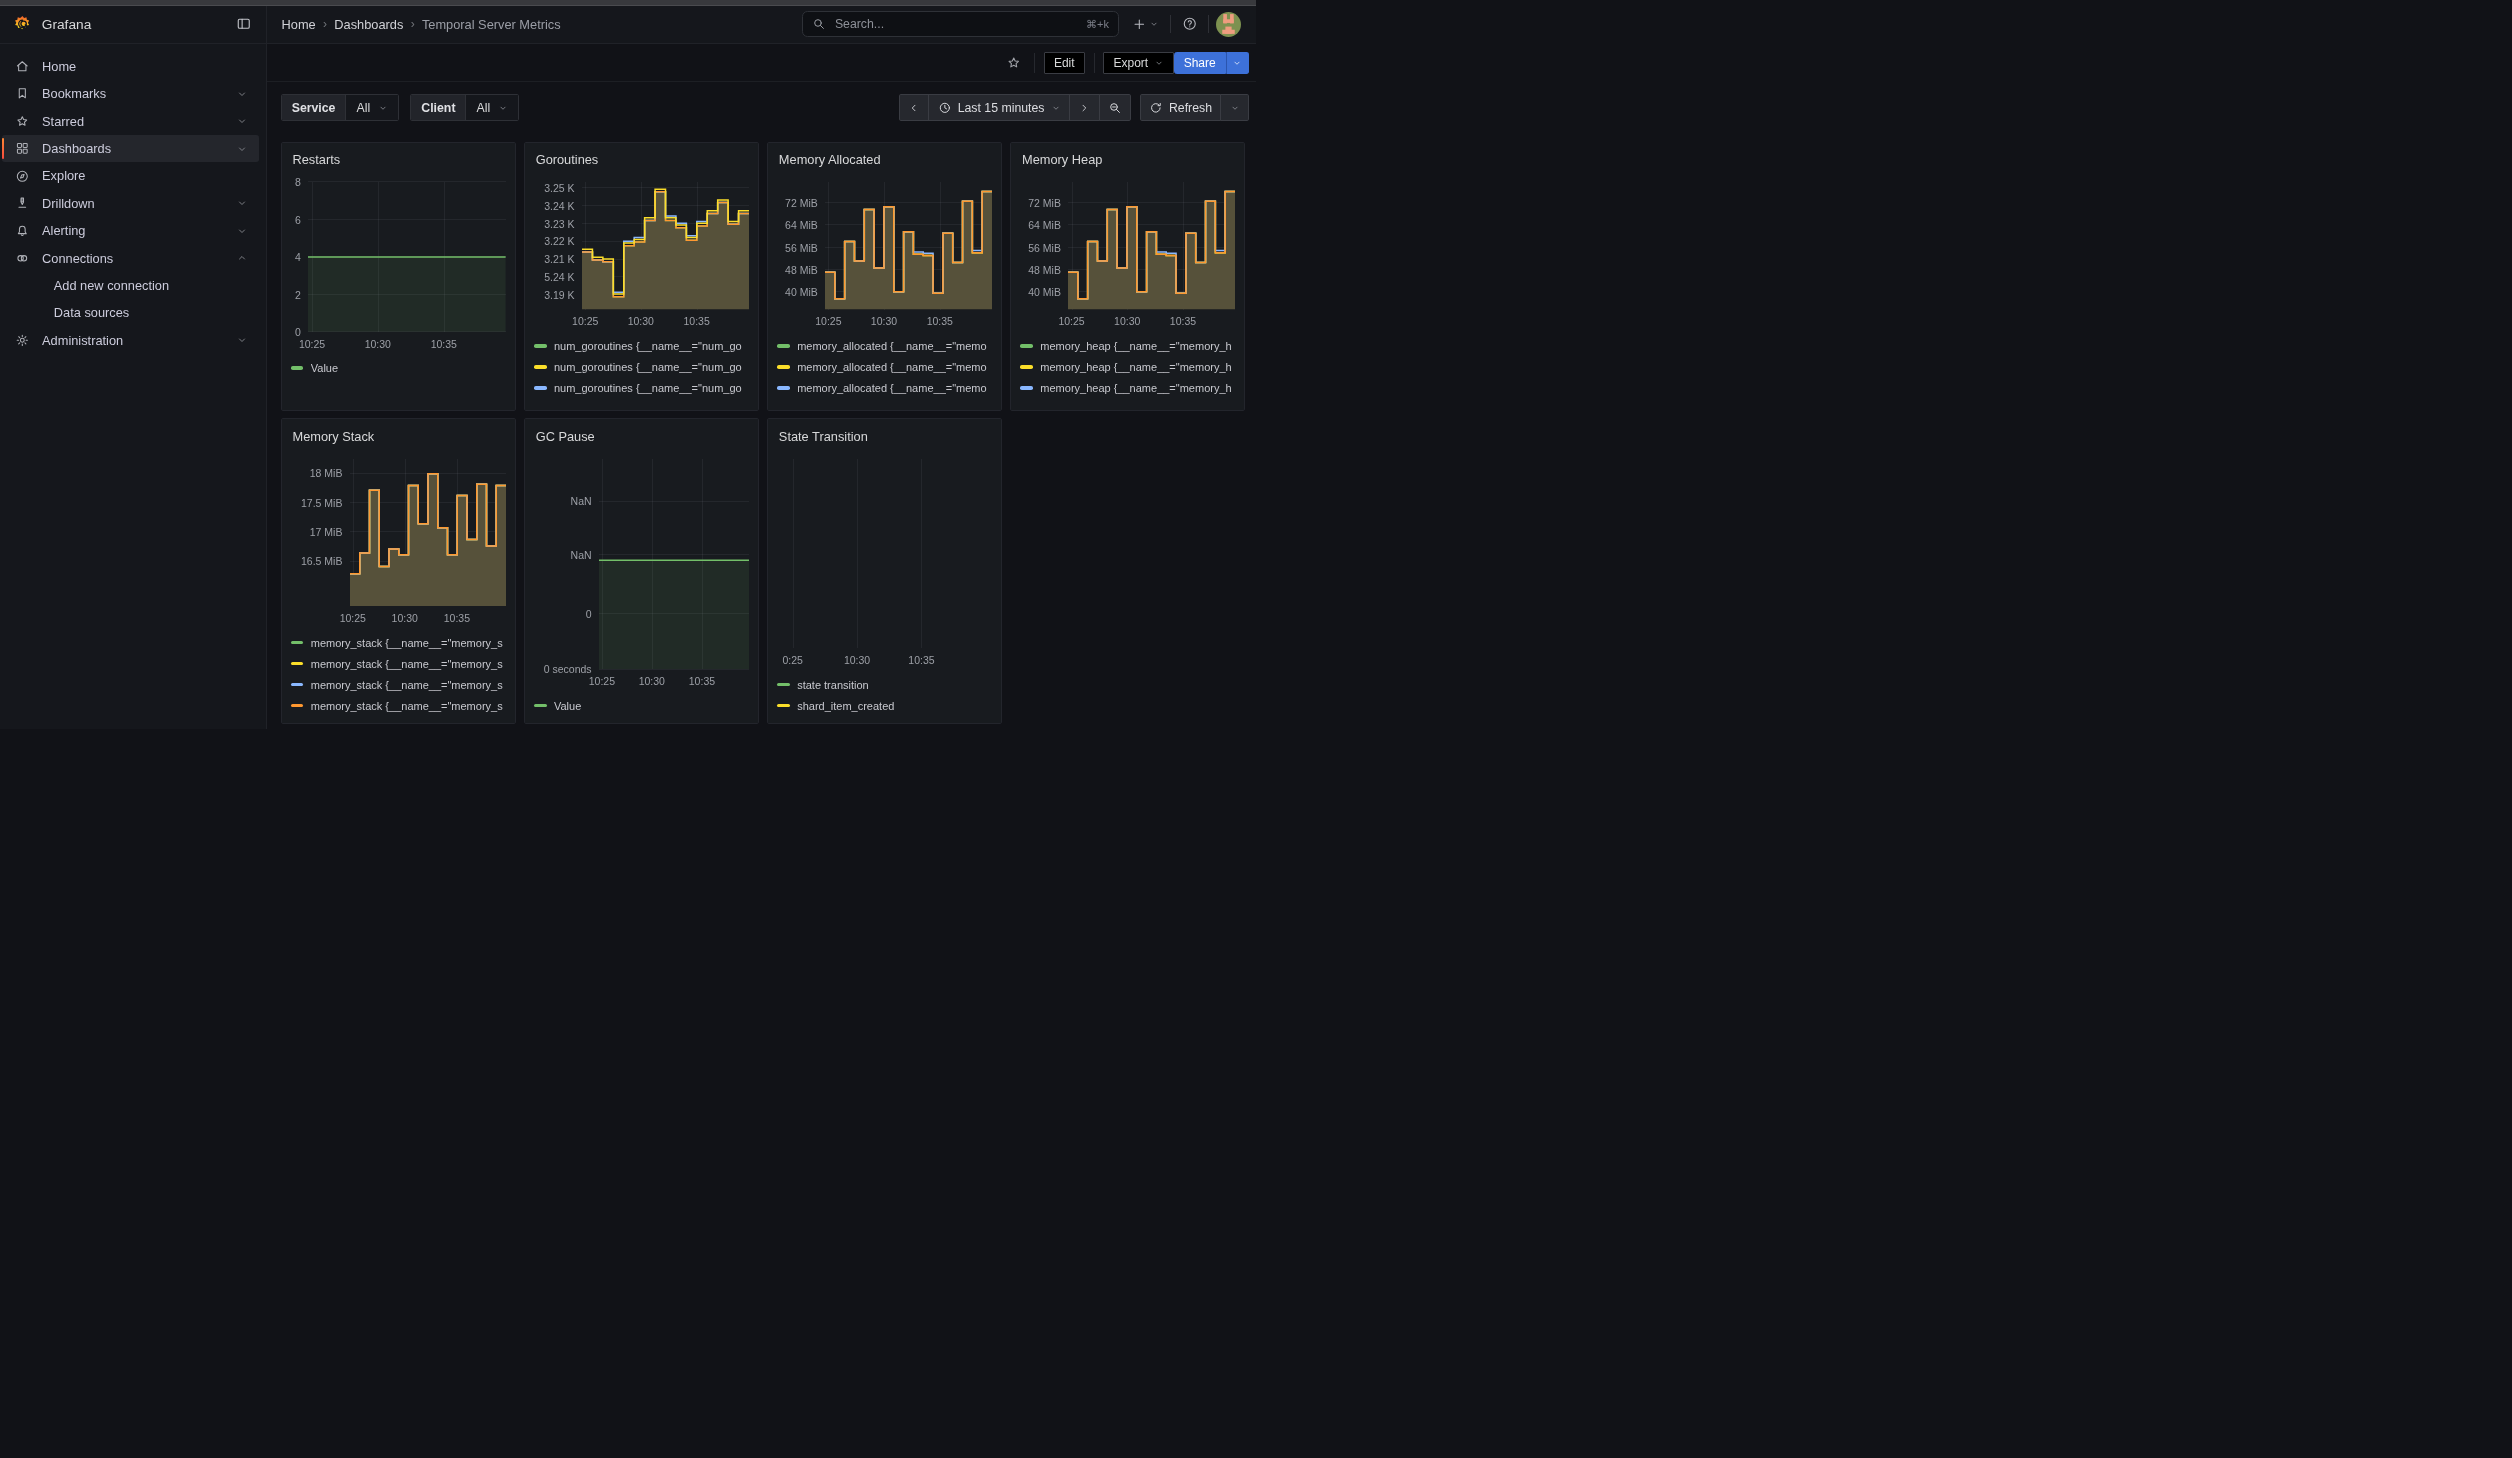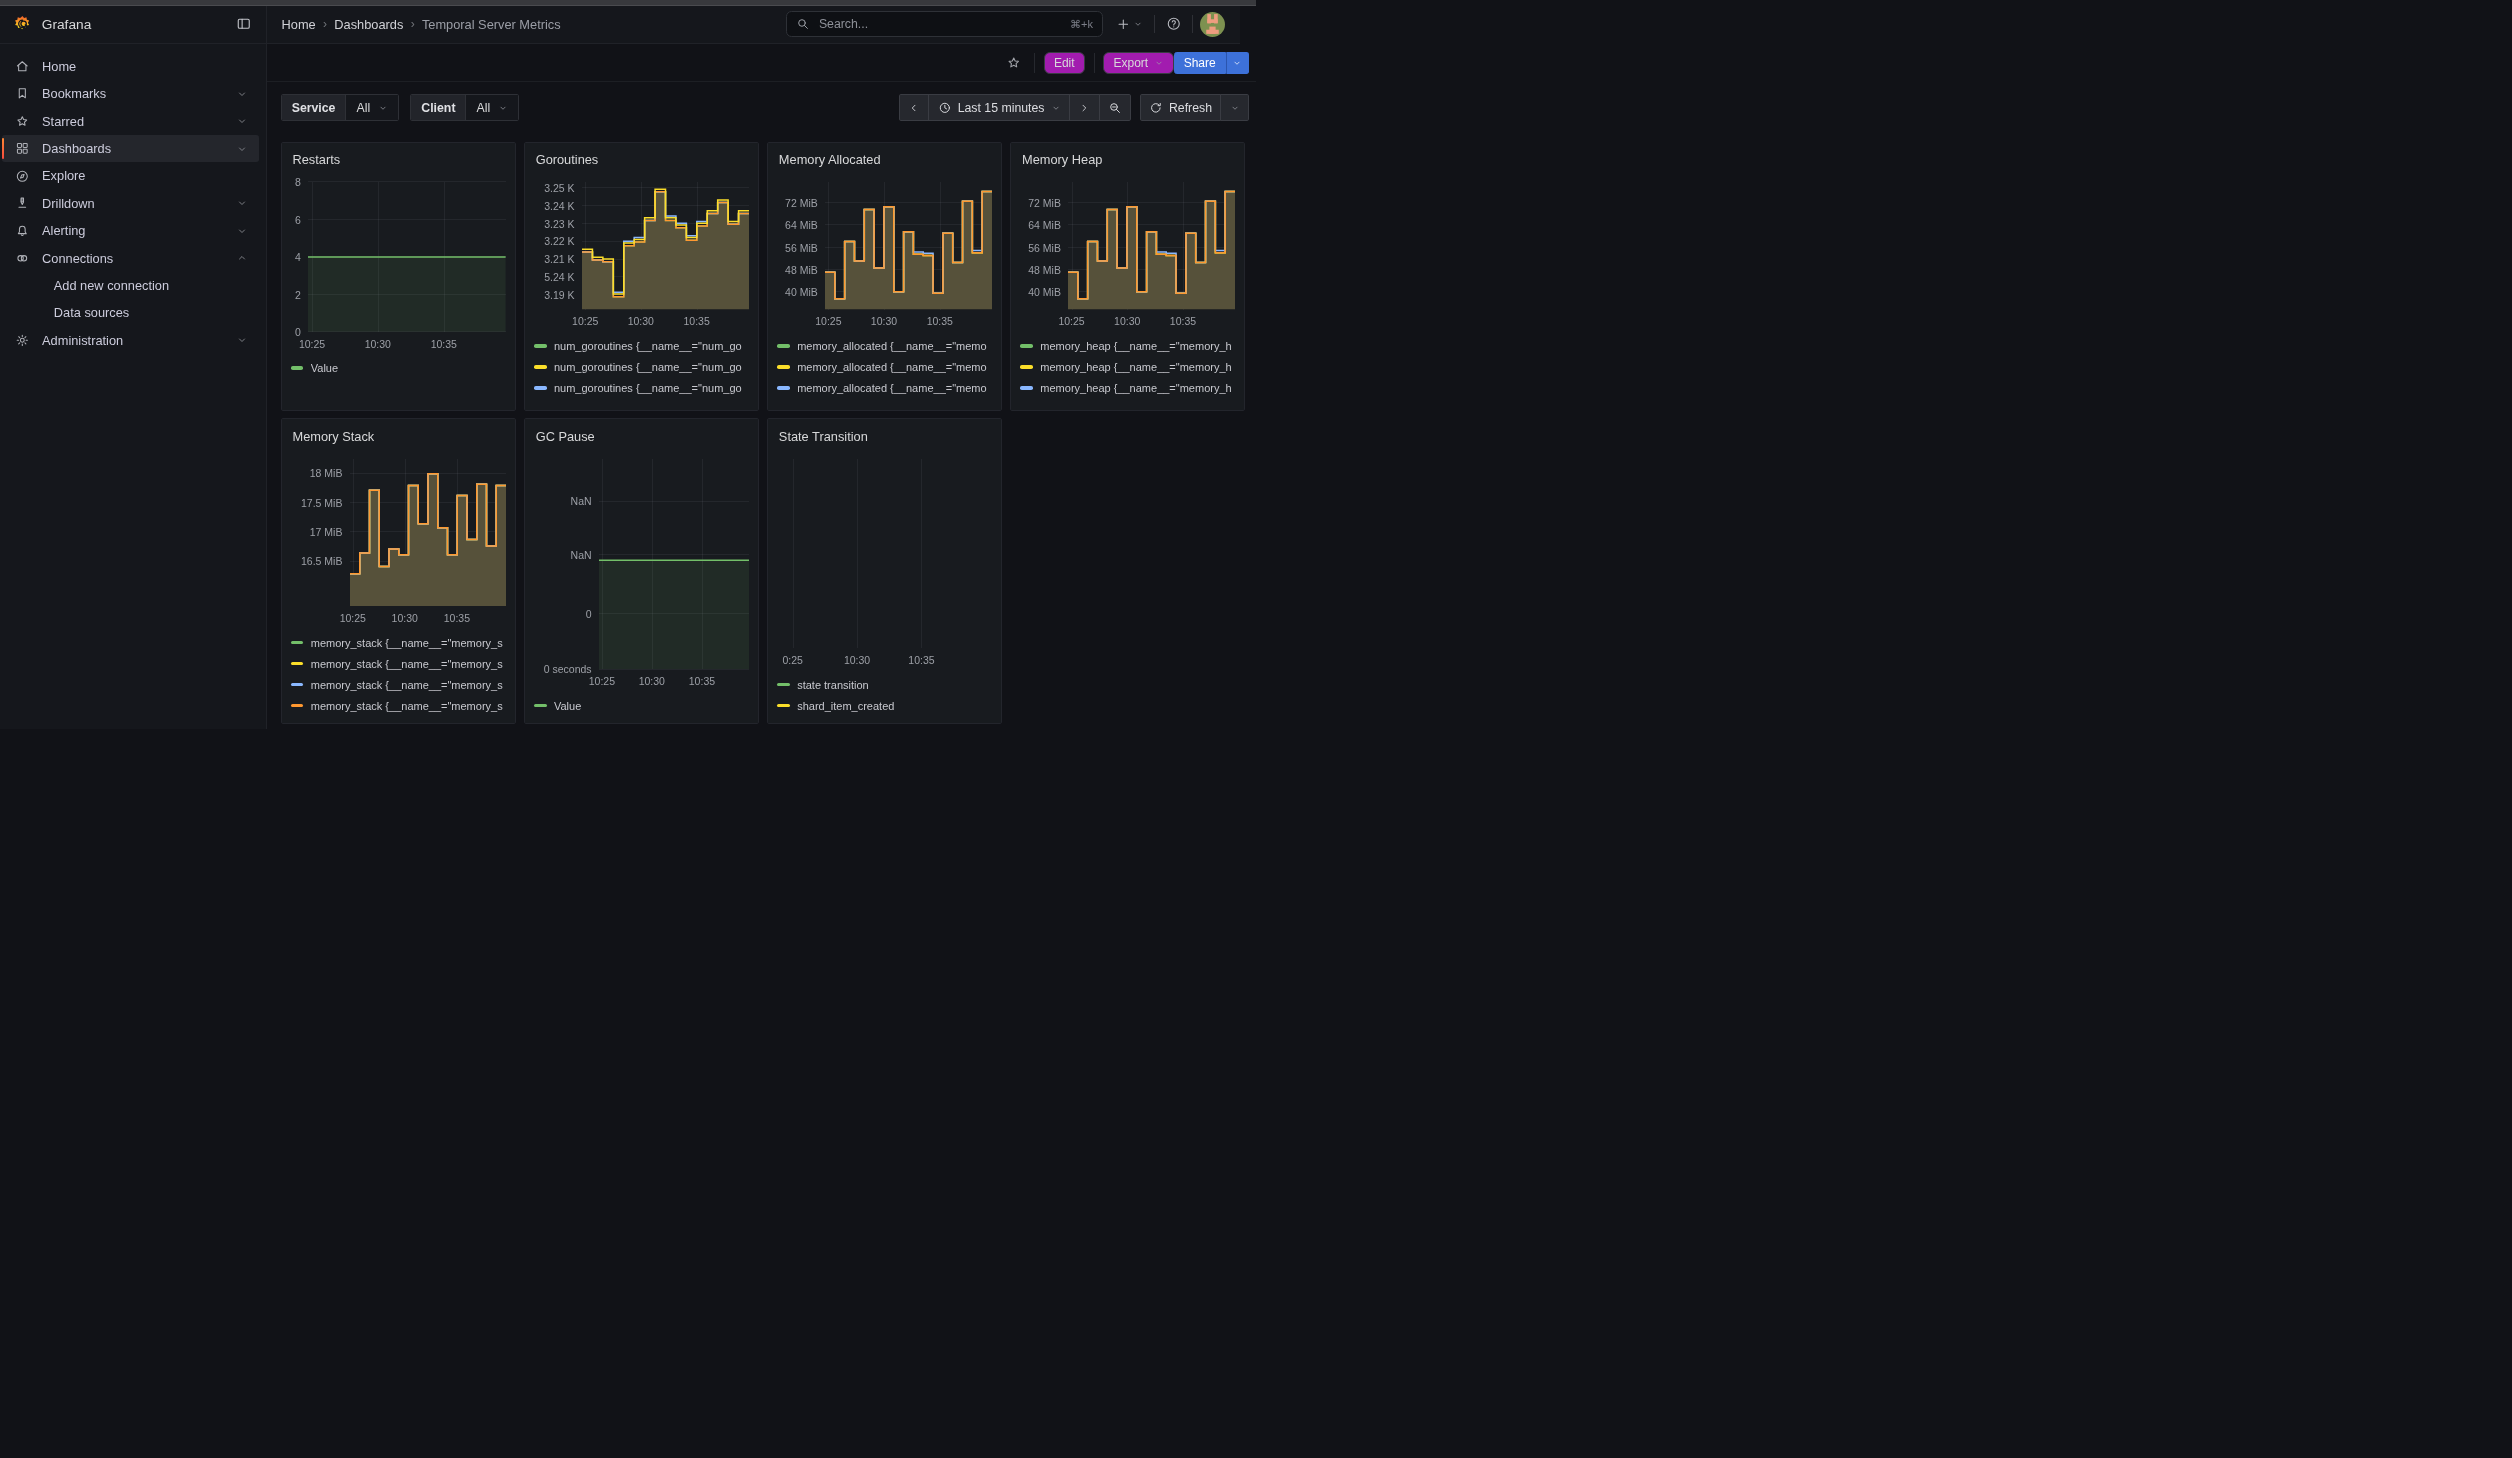--- a/index.html
+++ b/index.html
@@ -6,21 +6,21 @@
   body{
     width:1256px;height:729px;position:relative;overflow:hidden;
     background:#111217;color:#d8d9da;
     font-family:"Liberation Sans",sans-serif;
   }
   *{box-sizing:border-box;}
   svg{display:block;}
   
   .top-strip{position:absolute;top:0;left:0;right:0;height:5.5px;background:#38393d;border-bottom:0.9px solid #4a4b4f;}
   
-  .header{position:absolute;top:5.5px;left:0;right:16px;height:38px;display:flex;background:#15171c;border-bottom:0.9px solid #202228;}
+  .header{position:absolute;top:5.5px;left:0;right:0;height:38px;display:flex;background:#15171c;border-bottom:0.9px solid #202228;}
   .brand{width:267px;flex-shrink:0;display:flex;align-items:center;padding:0 12.8px;border-right:0.9px solid #202228;}
   .brand-name{font-size:13.7px;color:#d8d9da;margin-left:10px;}
   .collapse-btn{margin-left:auto;color:#c3c5ca;background:none;border:none;padding:1.8px;cursor:pointer;}
   .navbar{flex:1;display:flex;align-items:center;padding:0 14.6px;min-width:0;}
   .breadcrumb{display:flex;align-items:center;font-size:12.8px;white-space:nowrap;}
   .crumb{color:#d0d1d6;}
   .crumb.last{color:#9b9ea6;}
   .crumb-sep{color:#6f7277;margin:0 7.3px;font-size:12px;}
   .nav-spacer{flex:1;}
   .search-box{display:flex;align-items:center;width:317px;height:25.6px;background:#0e1014;border:0.9px solid #2e3137;border-radius:5.5px;padding:0 9px;color:#9da0a7;}
@@ -37,21 +37,21 @@
   .side-item .s-label{font-size:12.8px;margin-left:12px;white-space:nowrap;}
   .side-item .s-chev{margin-left:auto;color:#8e9096;}
   .side-item.active{background:#24262c;}
   .side-item.active::before{content:"";position:absolute;left:0;top:2.7px;bottom:2.7px;width:2.7px;border-radius:1.8px;background:linear-gradient(180deg,#ff8833,#f5493e);}
   .side-item.indent{padding-left:40px;}
   
   .content{position:absolute;top:44px;left:267px;right:0;bottom:0;display:flex;flex-direction:column;}
   .toolbar{height:38px;flex-shrink:0;display:flex;align-items:center;justify-content:flex-end;padding-right:7.3px;border-bottom:0.9px solid #1d1f24;}
   .tool-divider{width:0.9px;height:20px;background:#26282e;margin:0 9px;}
   .iconbtn{background:none;border:none;color:#a0a2a8;padding:3.7px;cursor:pointer;display:flex;align-items:center;}
-  .btn{height:22px;display:inline-flex;align-items:center;gap:5.5px;padding:0 9px;background:#a21caf;border:0.9px solid #3a3c43;border-radius:6px;color:#d8d9da;font-size:12px;font-weight:500;cursor:pointer;font-family:inherit;}
+  .btn{height:22px;display:inline-flex;align-items:center;gap:5.5px;padding:0 9px;background:#000000;border:0.9px solid #3a3c43;border-radius:1px;color:#d8d9da;font-size:12px;font-weight:500;cursor:pointer;font-family:inherit;}
   .btn-primary{background:#3D71D9;border-color:#3D71D9;color:#fff;}
   .split{display:inline-flex;}
   .split .btn-primary.main{border-radius:2.7px 0 0 2.7px;}
   .split .btn-primary.caret{border-radius:0 2.7px 2.7px 0;border-left:0.9px solid #2b55ae;padding:0 5.5px;}
   .main-area{flex:1;overflow:hidden;}
   
   .controls-row{display:flex;align-items:center;margin:12px 7.3px 0 13.7px;}
   .seg-control{display:flex;height:27px;border:0.9px solid #2e3036;border-radius:1.8px;overflow:hidden;margin-right:11px;}
   .seg-label{display:flex;align-items:center;padding:0 10px;background:#22242a;font-size:12.3px;font-weight:700;color:#e0e1e5;}
   .seg-value{display:flex;align-items:center;gap:8.2px;padding:0 10px;background:#15171c;border-left:0.9px solid #2e3036;font-size:12.3px;color:#d8d9da;cursor:pointer;}

